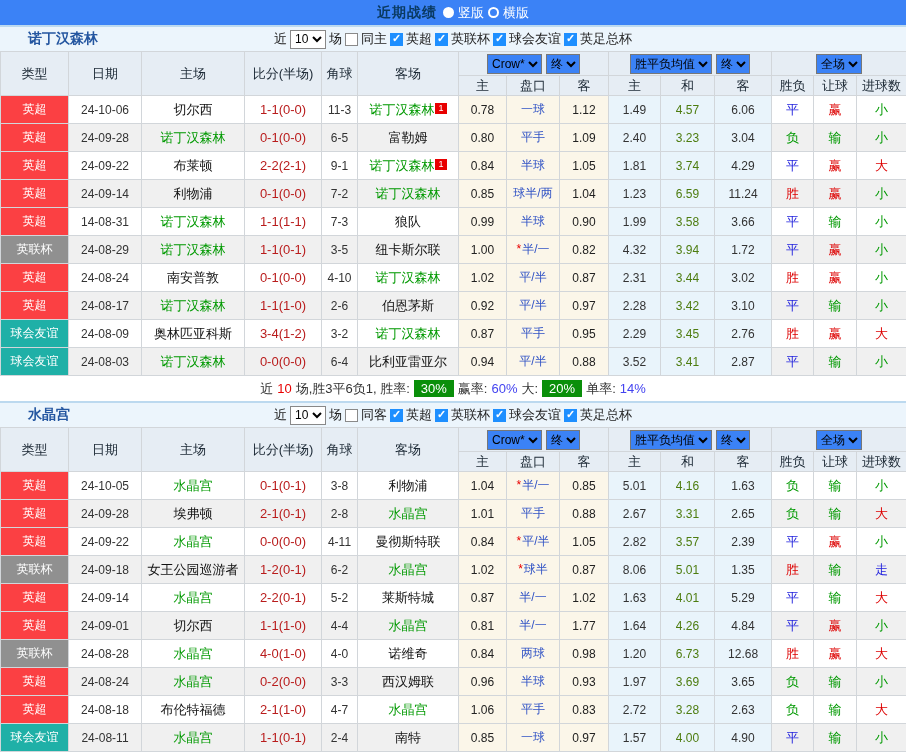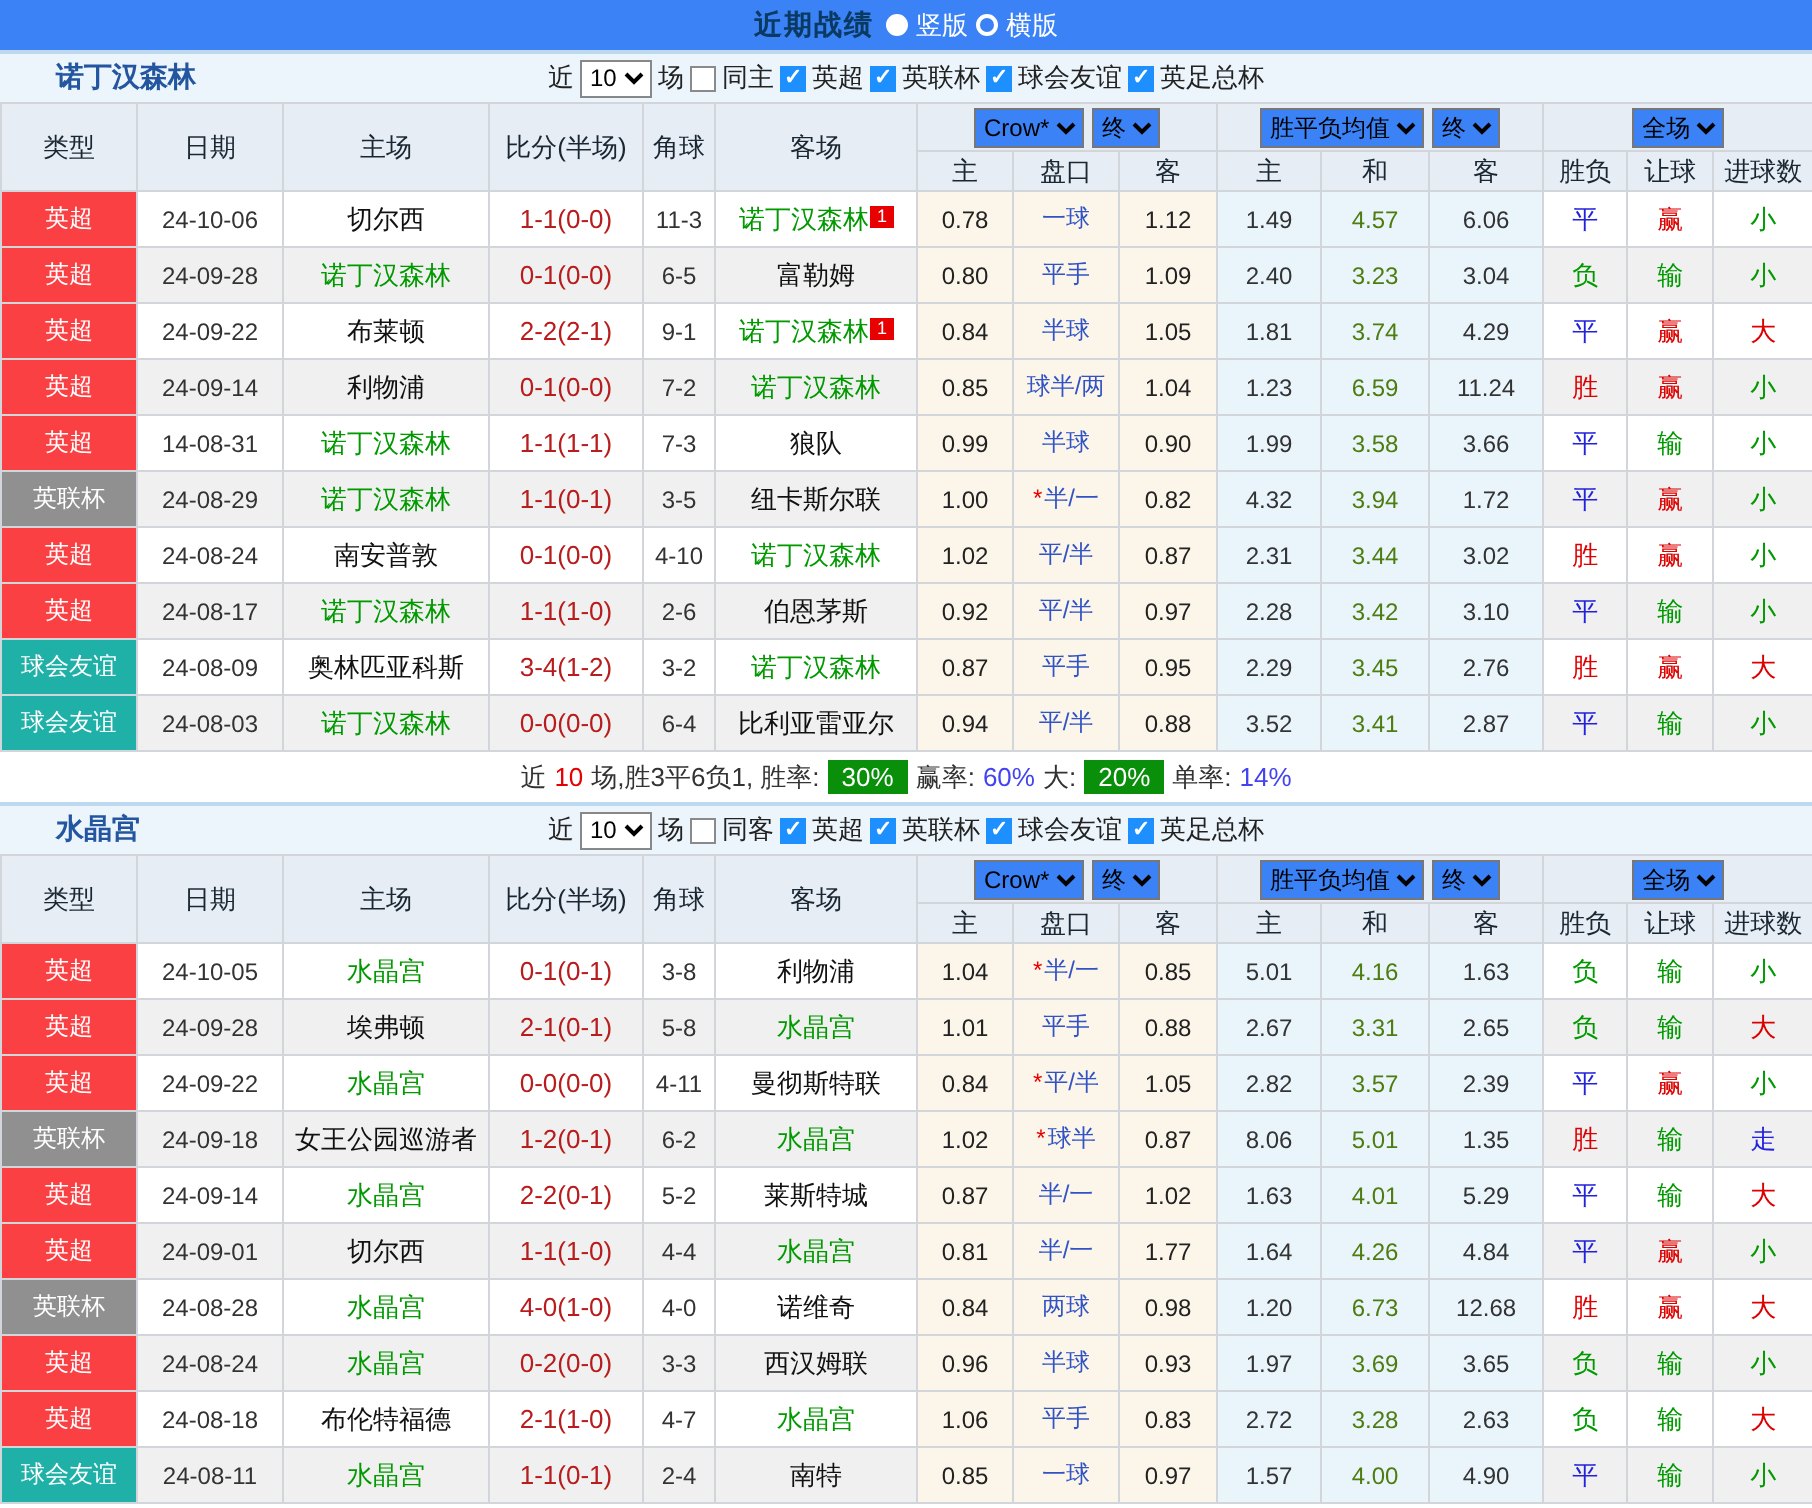--- a/index.html
+++ b/index.html
@@ -396,21 +396,21 @@
           <td class="c-avg">1.63</td>
           <td class="c-res" style="color: rgb(0, 153, 0);">负</td>
           <td class="c-res" style="color: rgb(0, 153, 0);">输</td>
           <td class="c-res" style="color: rgb(0, 153, 0);">小</td>
         </tr>
         <tr class="r-even">
           <td class="c-type" style="background: rgb(251, 64, 67);">英超</td>
           <td class="c-date">24-09-28</td>
           <td class="c-team">埃弗顿</td>
           <td class="c-score">2-1(0-1)</td>
-          <td class="c-corner">5-8</td>
+          <td class="c-corner">2-8</td>
           <td class="c-team focus">水晶宫</td>
           <td class="c-odds">1.01</td>
           <td class="c-odds c-hcap">平手</td>
           <td class="c-odds">0.88</td>
           <td class="c-avg">2.67</td>
           <td class="c-avg c-avg-draw">3.31</td>
           <td class="c-avg">2.65</td>
           <td class="c-res" style="color: rgb(0, 153, 0);">负</td>
           <td class="c-res" style="color: rgb(0, 153, 0);">输</td>
           <td class="c-res" style="color: rgb(221, 0, 0);">大</td>

